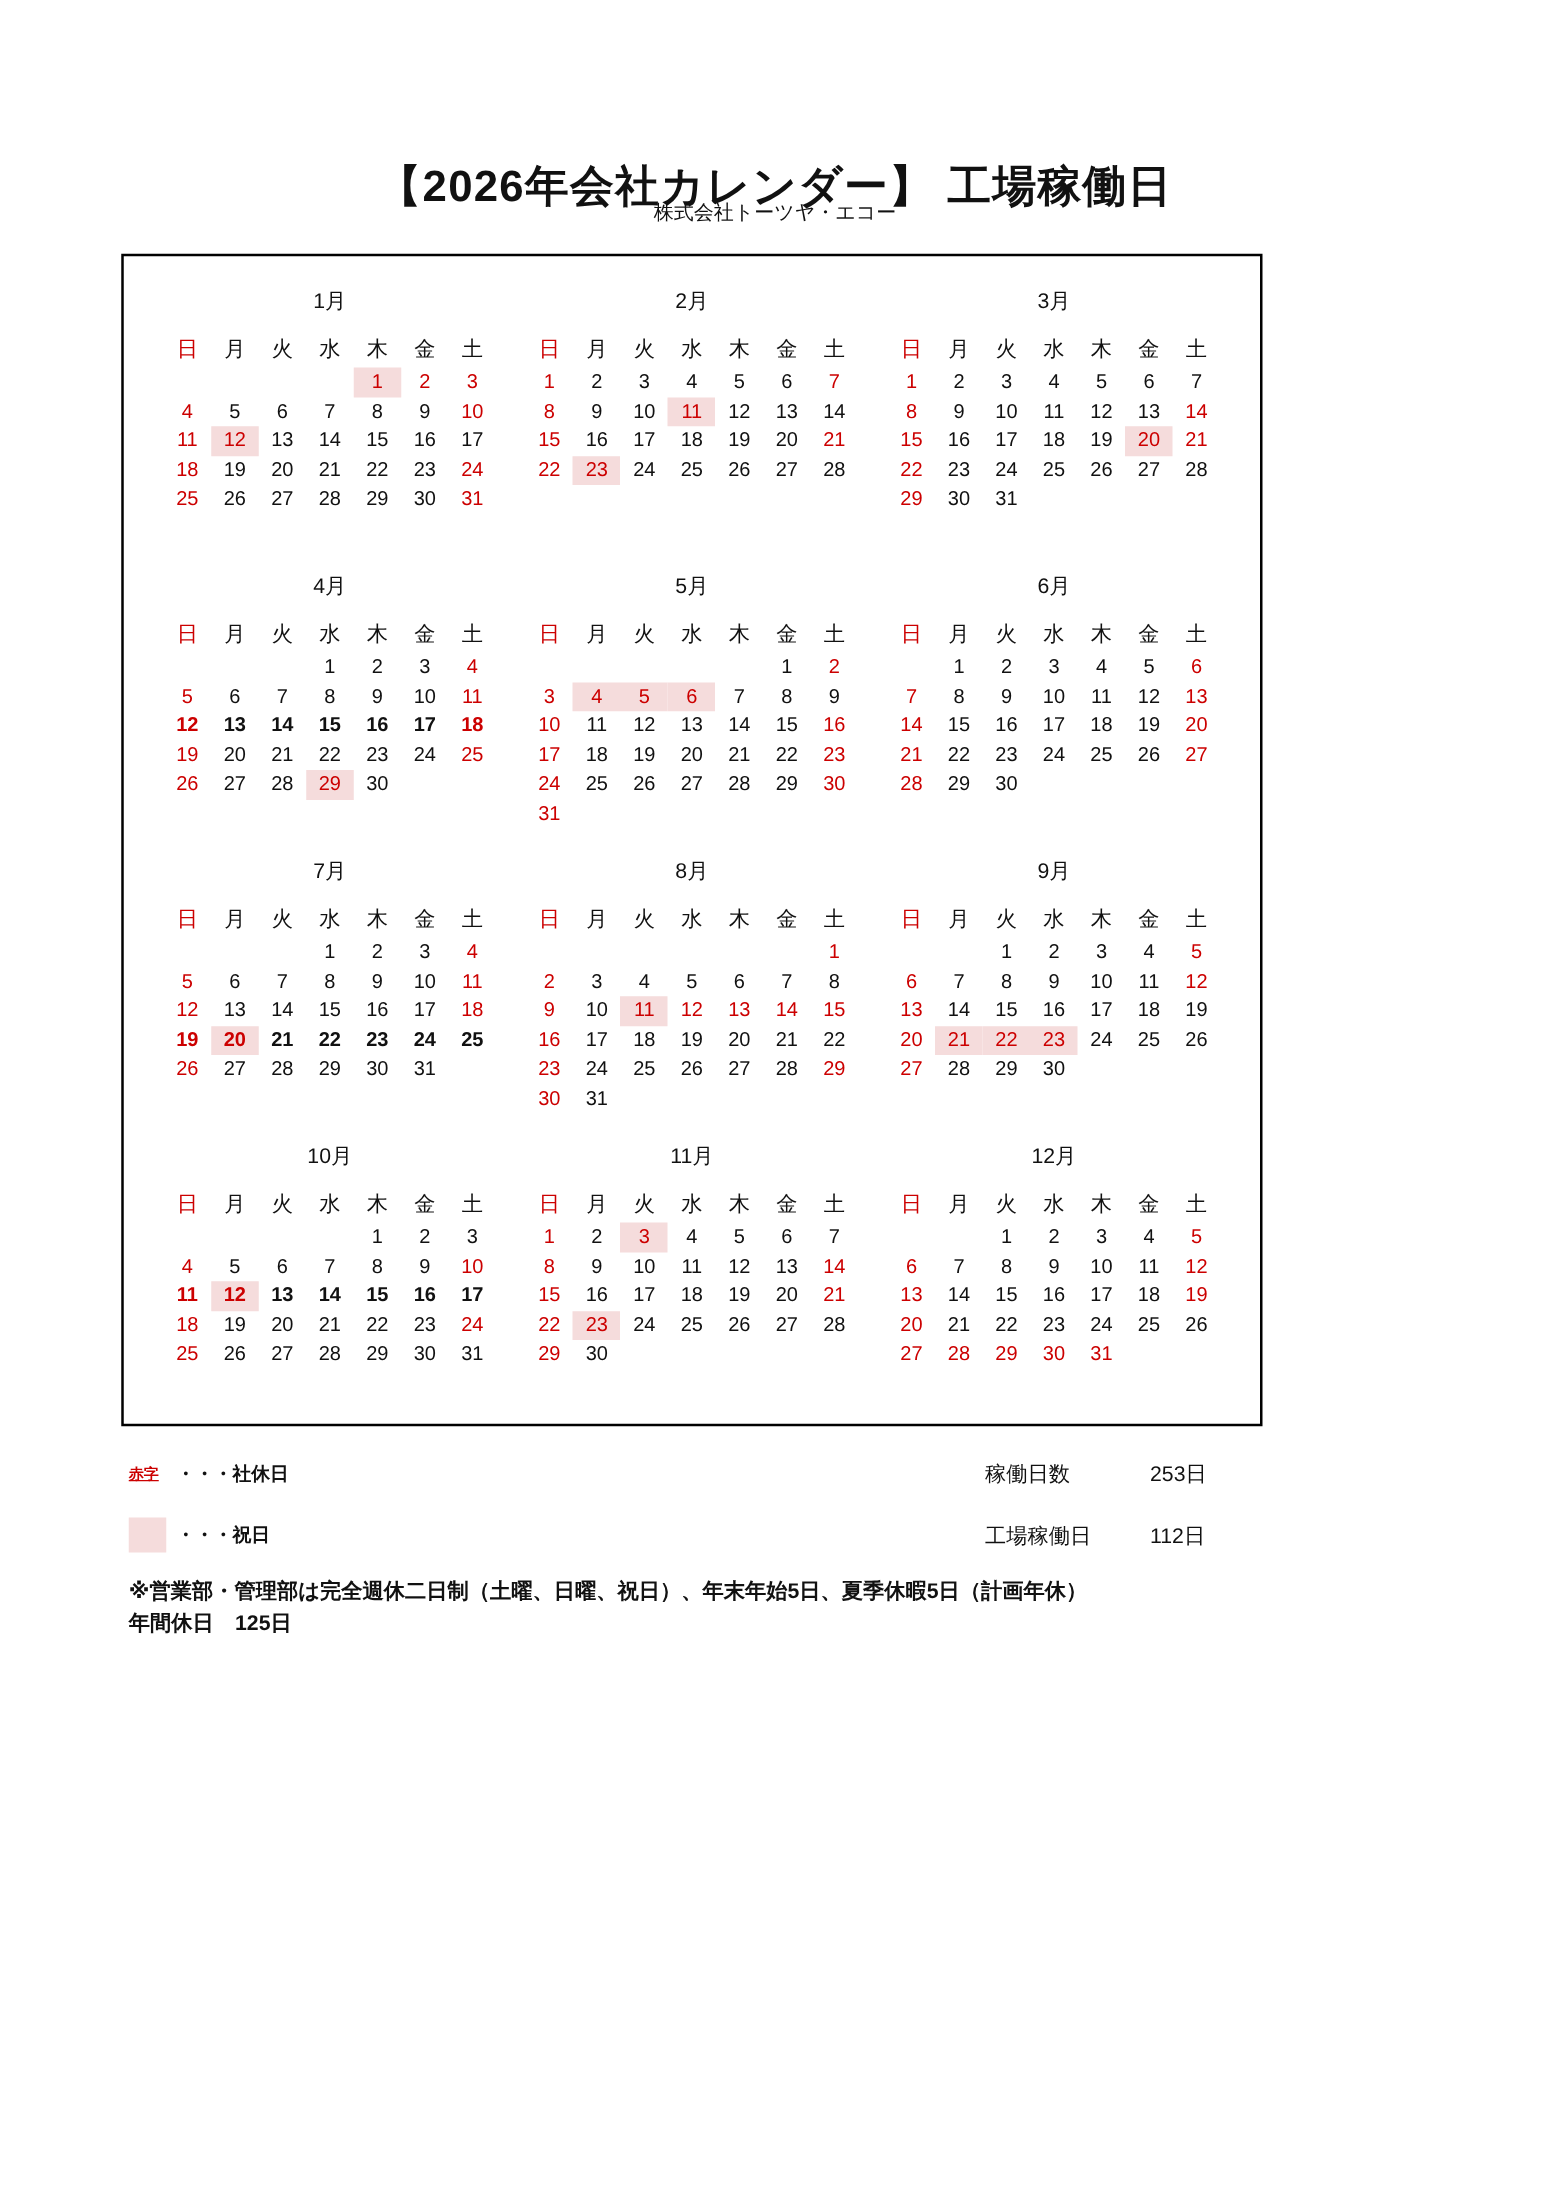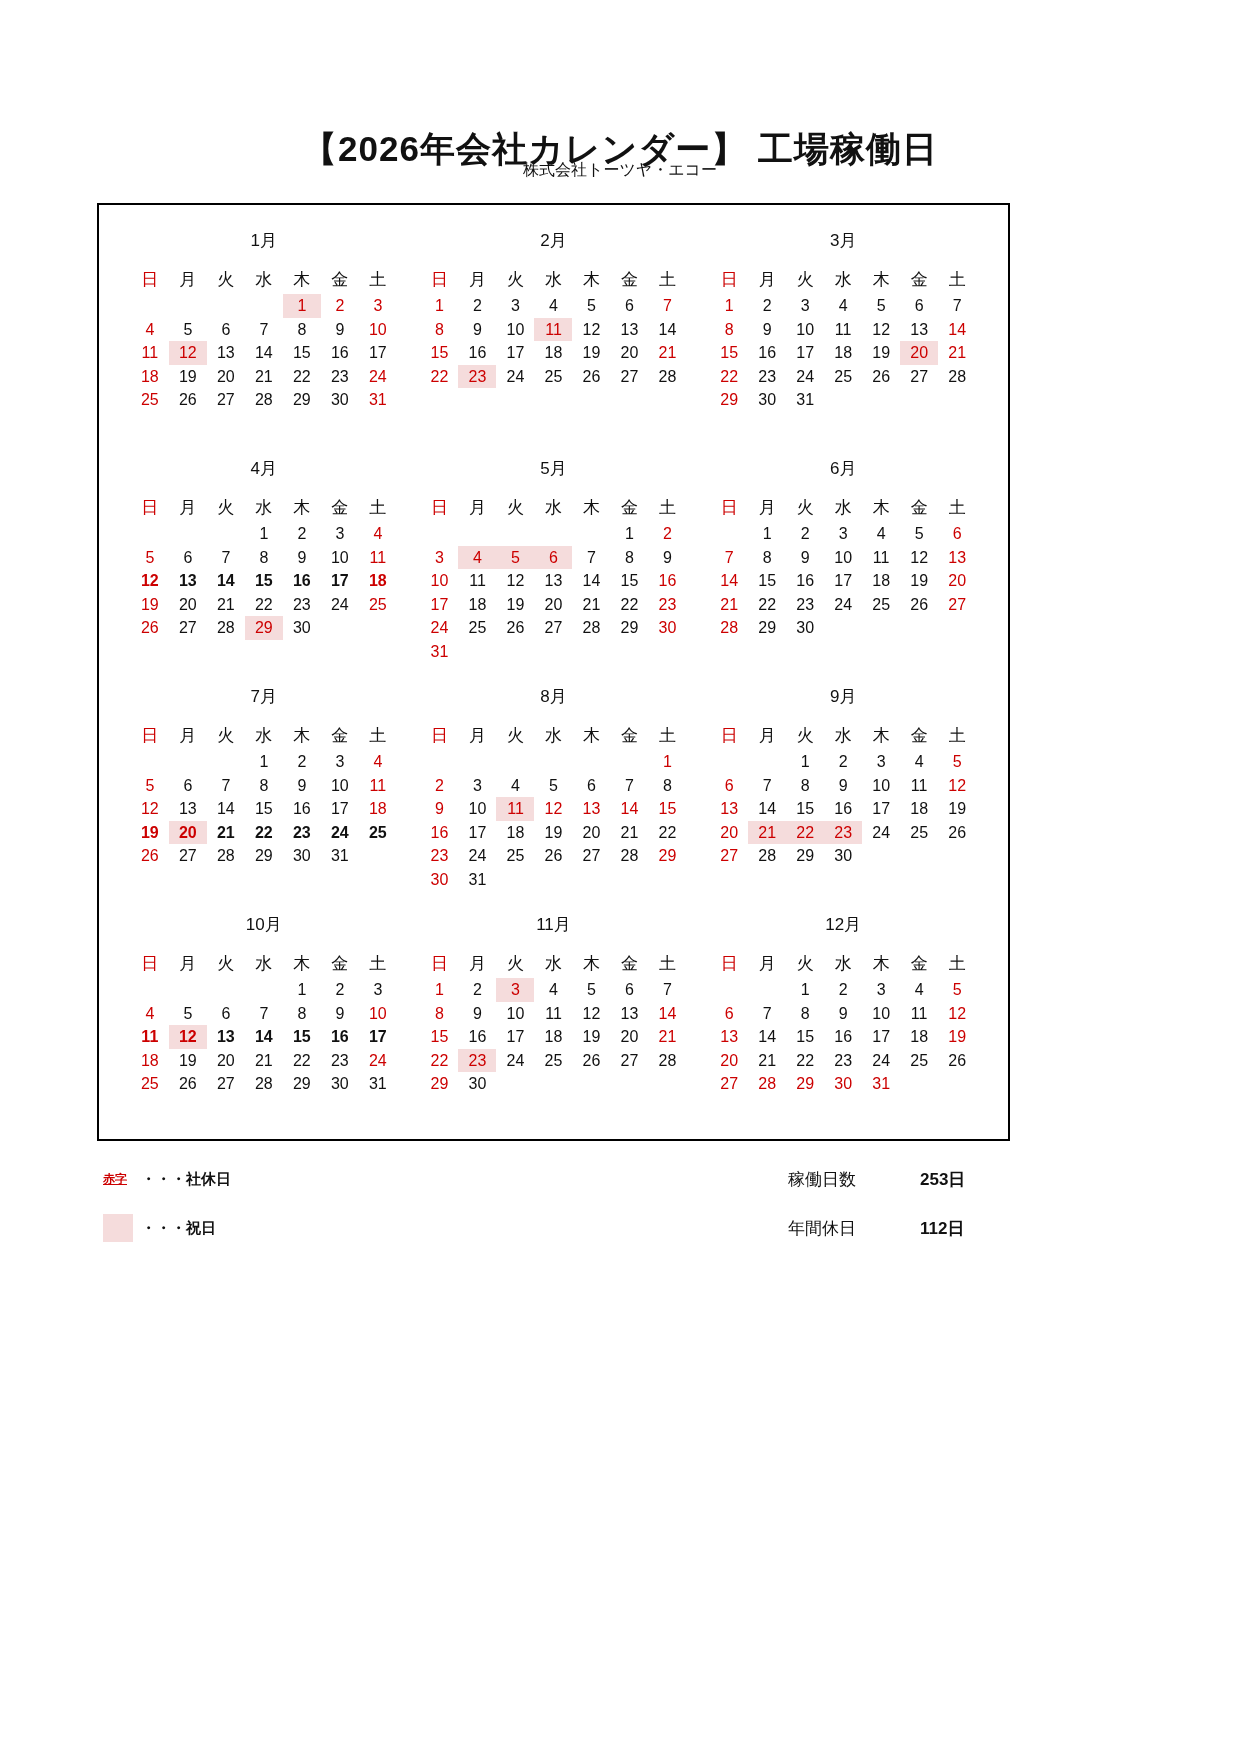--- a/index.html
+++ b/index.html
@@ -26,21 +26,21 @@
   .bold { font-weight:700; }
   .legend { position:absolute; left:103px; top:1163px; }
   .legend-row { display:flex; align-items:center; height:32px; margin-bottom:17px; }
   .legend-key { width:34px; display:flex; align-items:center; justify-content:flex-start; }
   .redword { color:var(--red); font-size:12px; font-weight:700;text-decoration:underline; }
   .swatch { width:30px; height:28px; background:var(--pink); display:inline-block; }
   .legend-text { font-size:15px; font-weight:700; margin-left:4px; }
   .stats { position:absolute; left:788px; top:1163px; }
   .stats-row { display:flex; align-items:center; height:32px; margin-bottom:17px; }
   .stats-label { font-size:17px; font-weight:400; width:132px; }
-  .stats-value { font-size:17px; font-weight:700; }
+  .stats-value { font-size:17px; font-weight:400; }
   .footer { position:absolute; left:103px; top:1260px; width:1040px;
             font-size:17px; font-weight:700; line-height:26px; }
 </style>
 </head>
 <body>
 
 <div class="page">
   <div class="title">【2026年会社カレンダー】 工場稼働日</div>
   <div class="subtitle">株式会社トーツヤ・エコー</div>
 
@@ -600,18 +600,22 @@
       <span class="legend-text">・・・祝日</span>
     </div>
   </div>
 
   <div class="stats">
     <div class="stats-row">
       <span class="stats-label">稼働日数</span>
       <span class="stats-value">253日</span>
     </div>
     <div class="stats-row">
-      <span class="stats-label">年間休日</span>
+      <span class="stats-label">工場稼働日</span>
       <span class="stats-value">112日</span>
     </div>
   </div>
 
+  <div class="footer">
+    <div>※営業部・管理部は完全週休二日制（土曜、日曜、祝日）、年末年始5日、夏季休暇5日（計画年休）</div>
+    <div>年間休日　125日</div>
+  </div>
 </div>
 
 </body></html>

